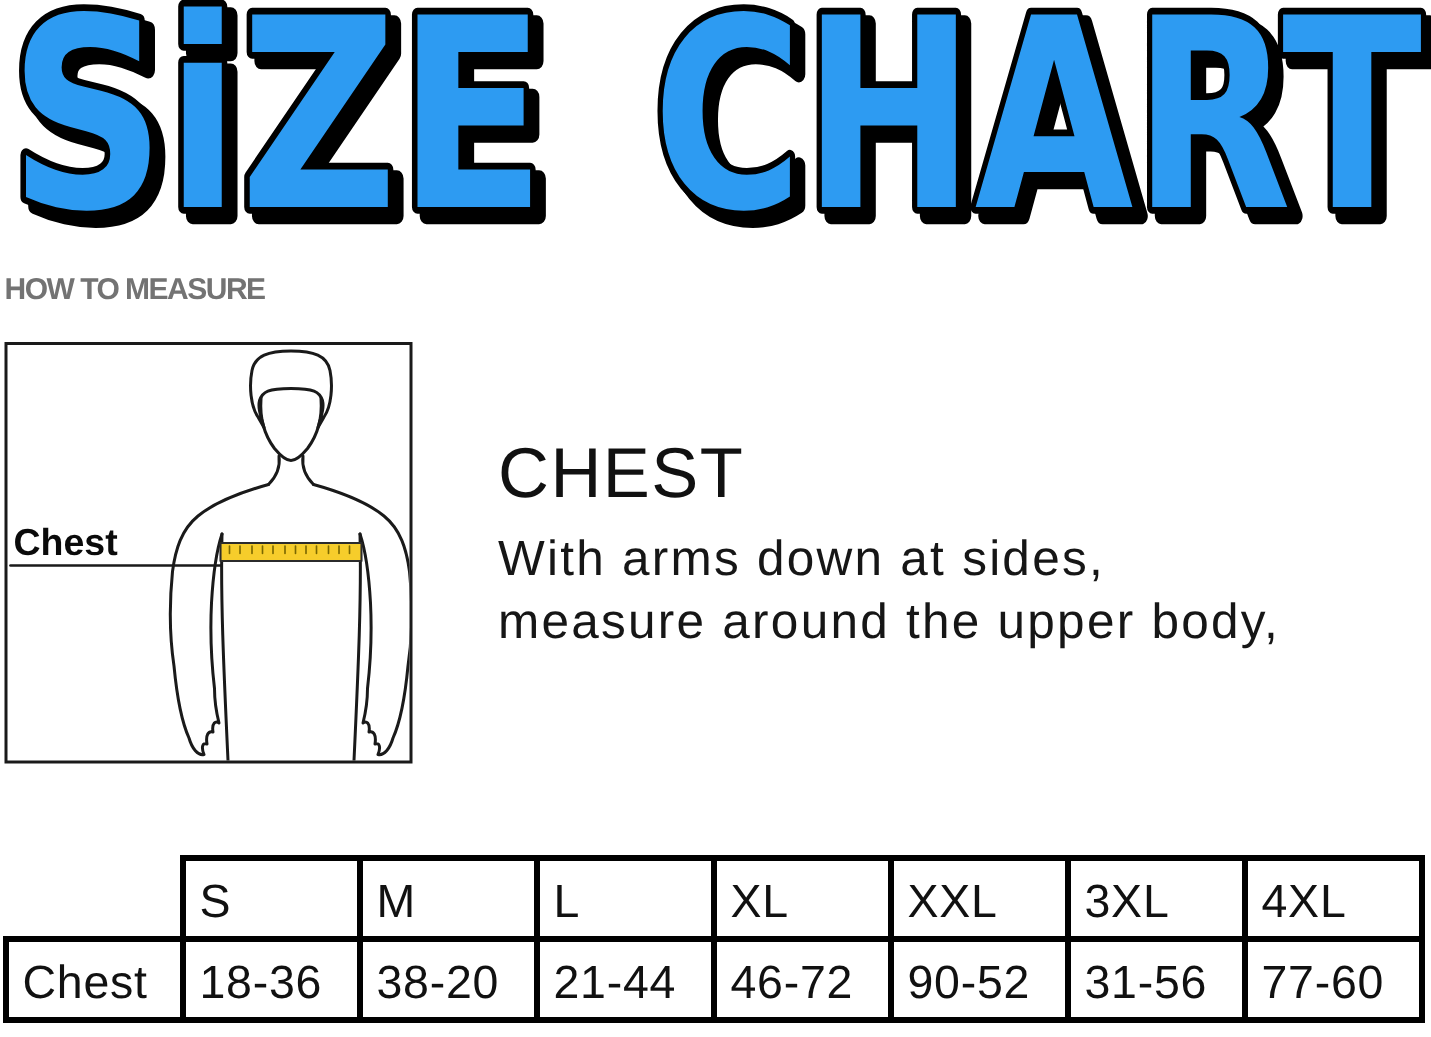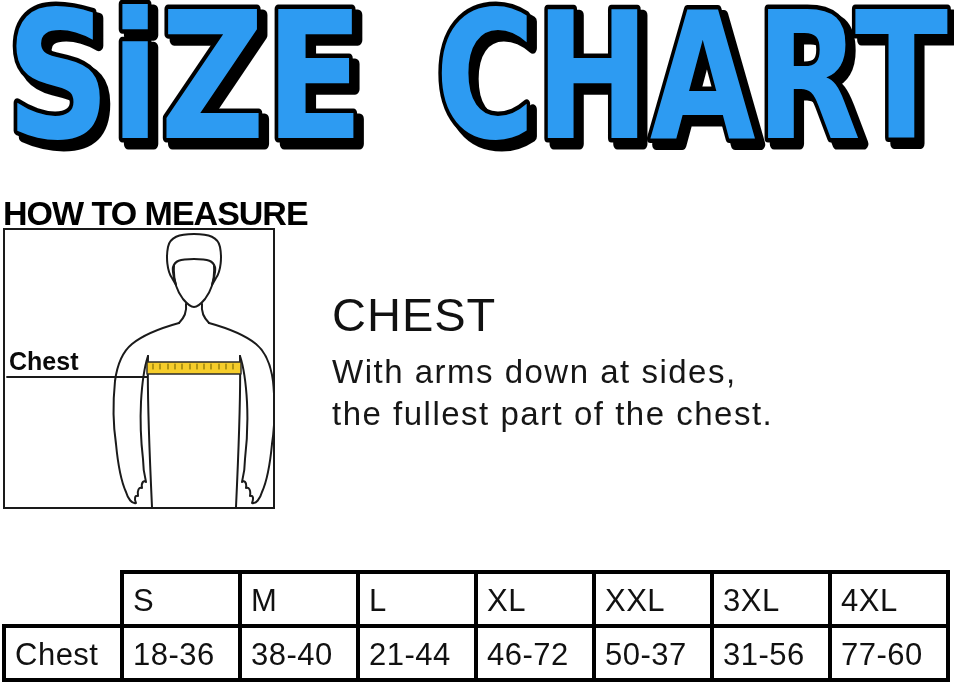--- a/index.html
+++ b/index.html
@@ -11,23 +11,23 @@
     font-family: "Liberation Sans", sans-serif;
     color: #0c0c0c;
   }
 
   
   .title-wrap { position: absolute; left: 0; top: 0; width: 880px; height: 155px; }
   .title-wrap svg { display: block; }
 
   
   .htm-heading {
-    position: absolute; left: 3px; top: 196px;
-    font-size: 34px; font-weight: 700; letter-spacing: -1px;
-    color: #000000; line-height: 1;
+    position: absolute; left: 3px; top: 183px;
+    font-size: 20px; font-weight: 700; letter-spacing: -1px;
+    color: #737373; line-height: 1;
   }
 
   
   .figure-box {
     position: absolute; left: 3px; top: 228px;
     width: 272px; height: 281px;
     border: 2px solid #1a1a1a;
     background: #ffffff;
   }
   .figure-box svg { display: block; }
@@ -103,21 +103,21 @@
 
     <text x="6" y="142" font-family="'Liberation Sans', sans-serif" font-size="25" font-weight="700" fill="#0a0a0a" stroke="none">Chest</text>
     <path stroke-width="1.8" d="M4,149 L144,149"></path>
   </svg>
 </div>
 
 <div class="chest-block">
   <div class="chest-heading">CHEST</div>
   <div class="chest-lines">
     <div class="chest-line">With arms down at sides,</div>
-    <div class="chest-line">the fullest part of the chest.</div>
+    <div class="chest-line">measure around the upper body,</div>
   </div>
 </div>
 
 <div class="size-table-wrap">
   <table class="size-table">
     <colgroup>
       <col style="width:118px">
       <col>
         <col>
         <col>
@@ -133,22 +133,22 @@
         <td>M</td>
         <td>L</td>
         <td>XL</td>
         <td>XXL</td>
         <td>3XL</td>
         <td>4XL</td>
       </tr>
       <tr>
         <td>Chest</td>
         <td>18-36</td>
-        <td>38-40</td>
+        <td>38-20</td>
         <td>21-44</td>
         <td>46-72</td>
-        <td>50-37</td>
+        <td>90-52</td>
         <td>31-56</td>
         <td>77-60</td>
       </tr>
     </tbody>
   </table>
 </div>
 
 </body></html>

